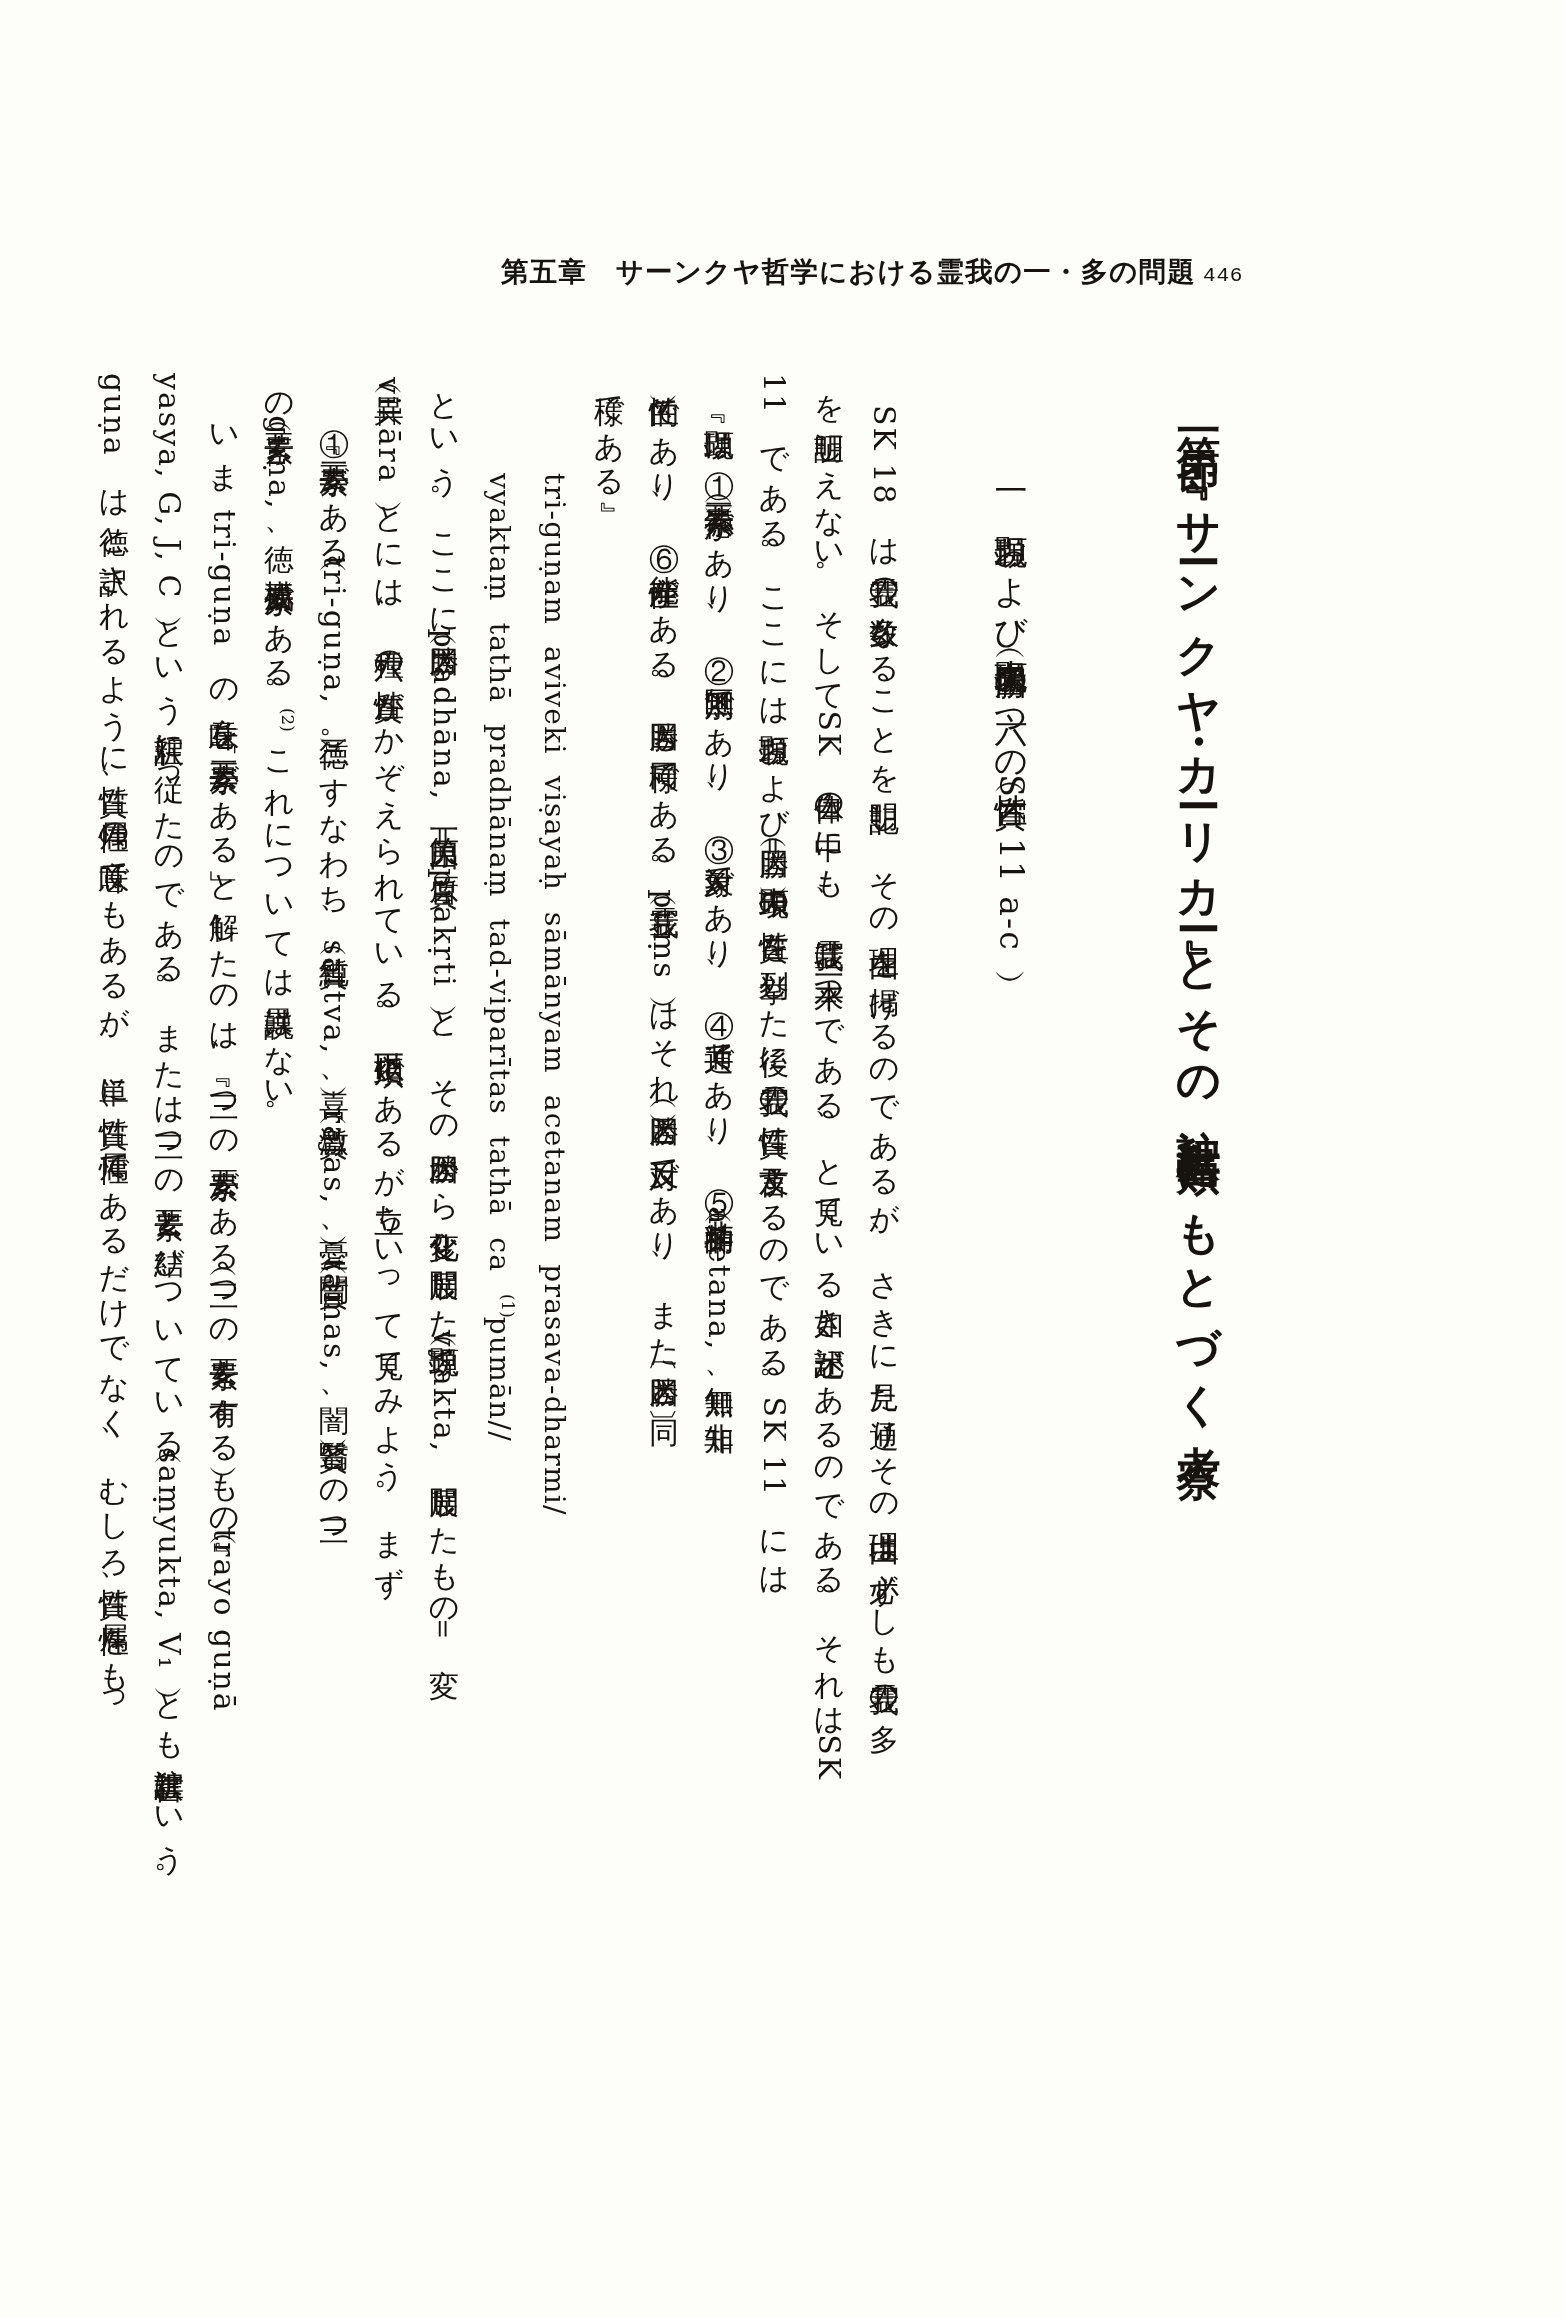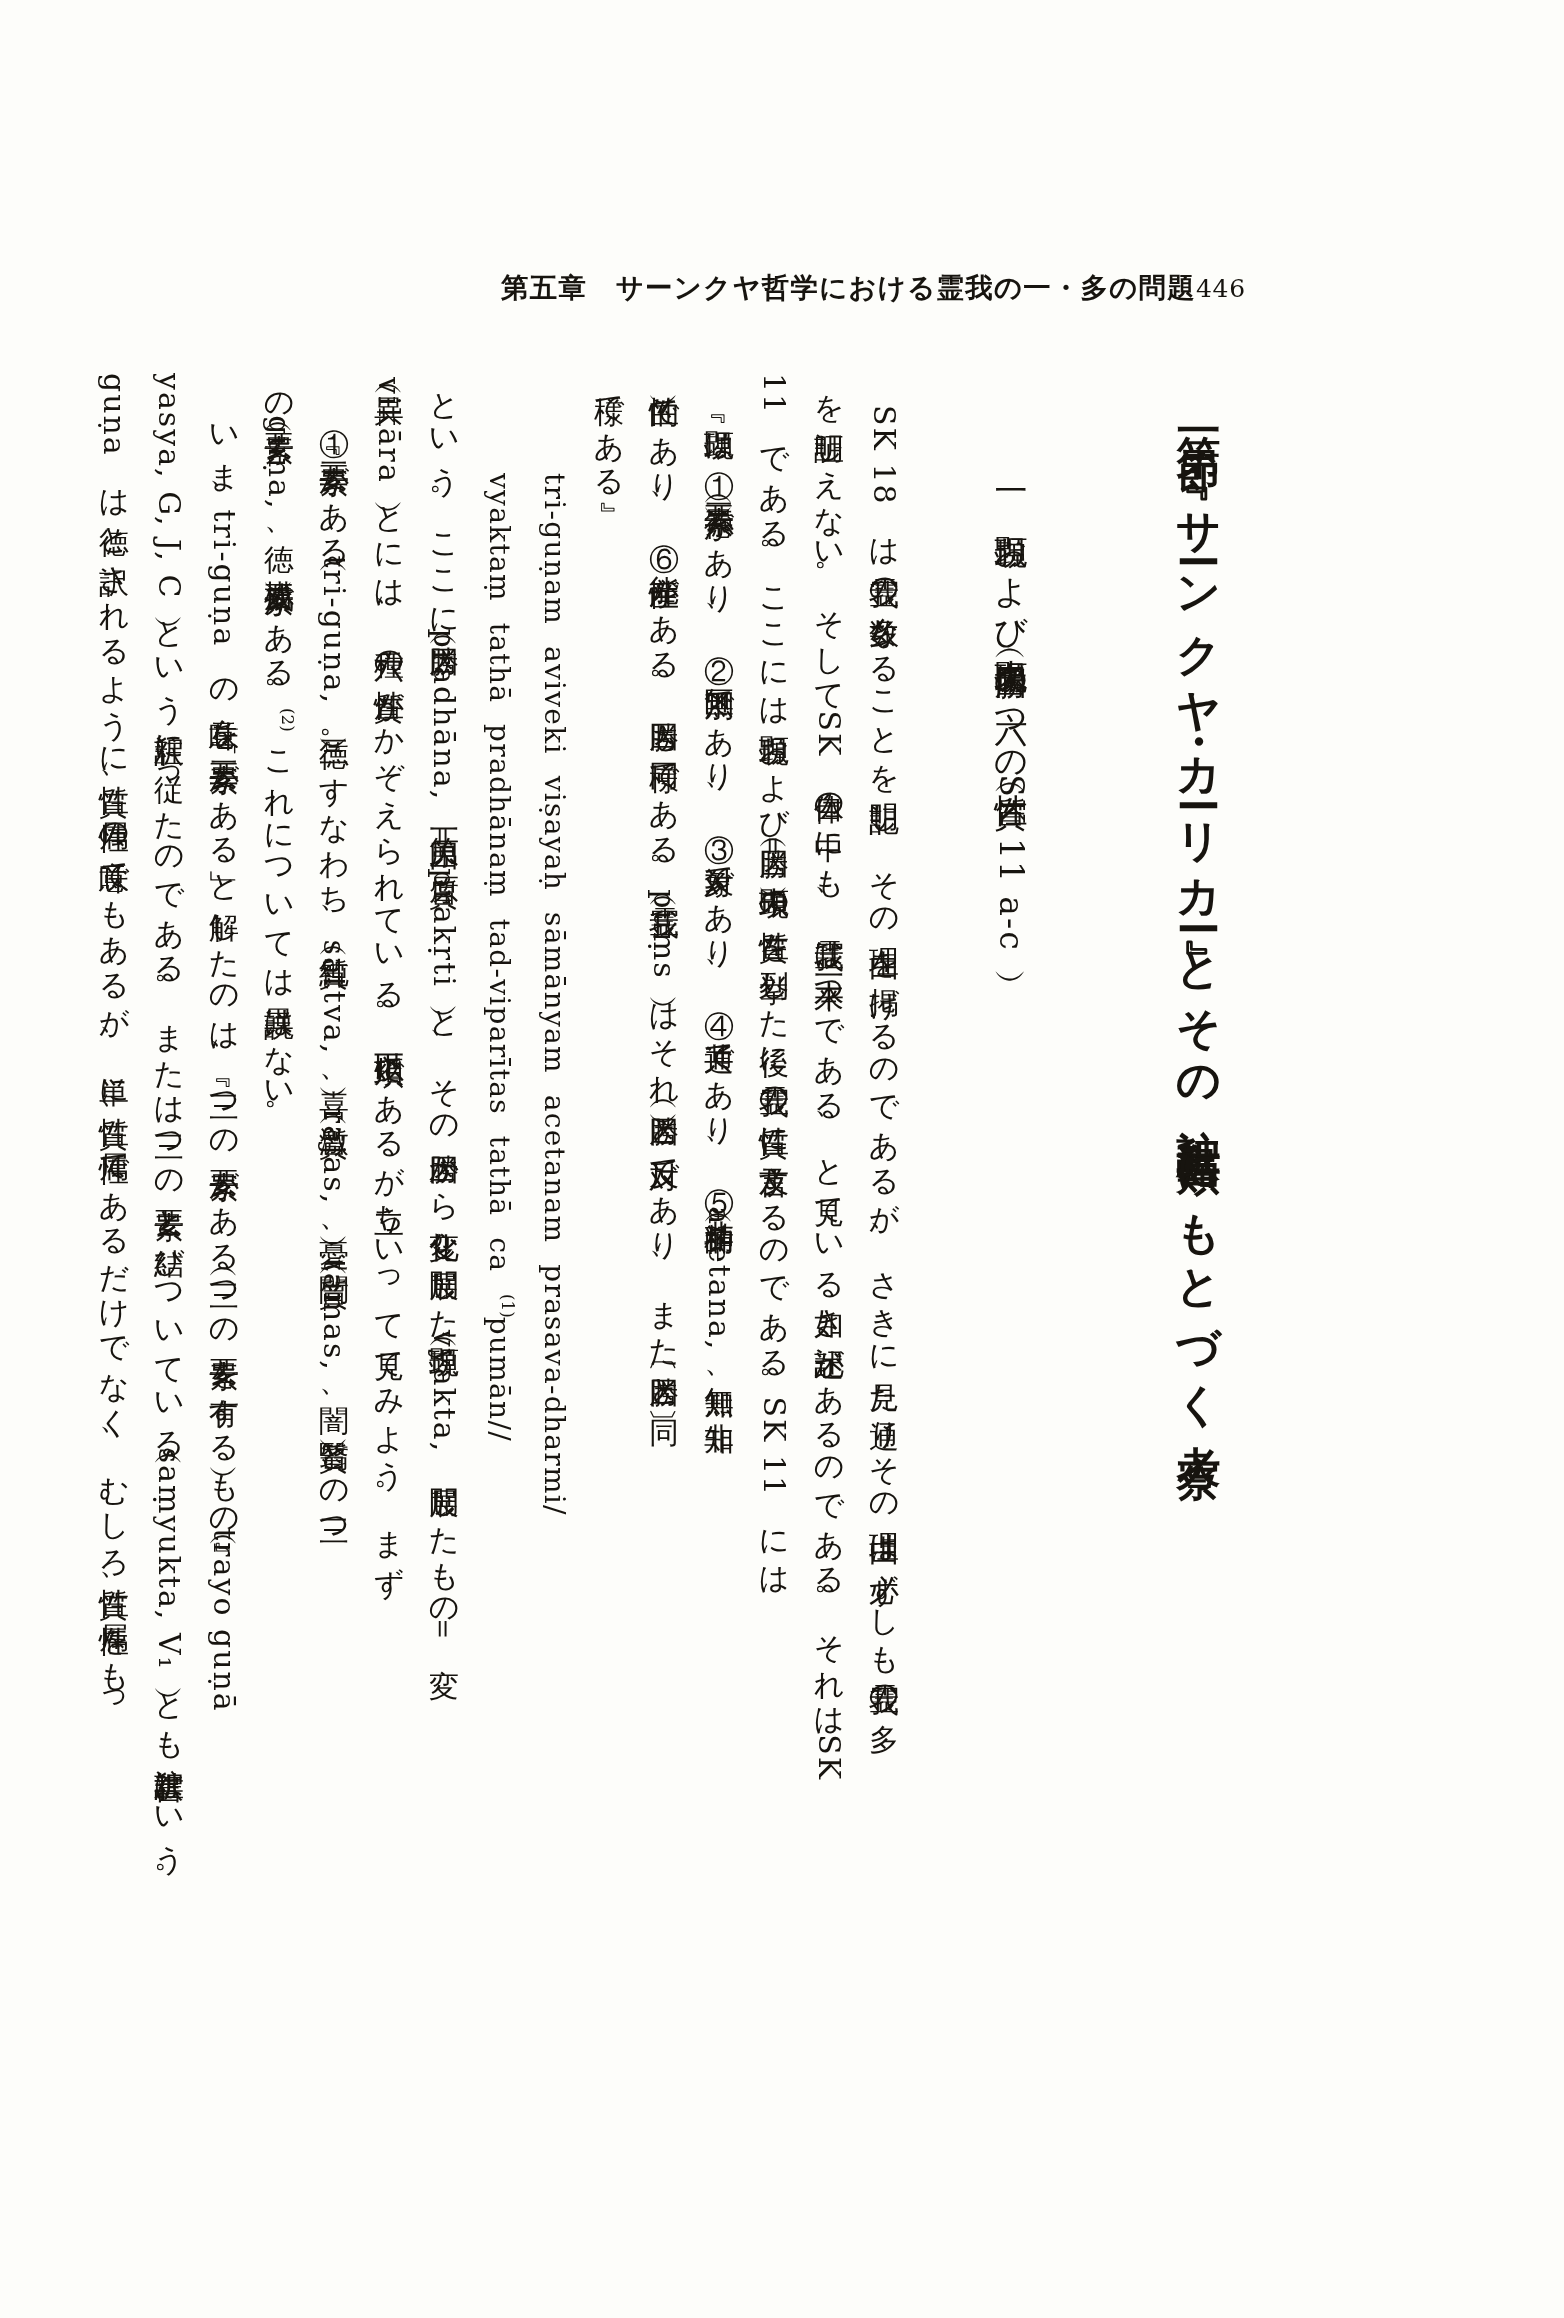--- a/index.html
+++ b/index.html
@@ -6,26 +6,27 @@
   .page {
     position:relative;
     width:1565px; height:2319px;
     background:#fdfdfa;
     color:#17140f;
     font-family:"DejaVu Serif","Liberation Serif",serif;
     overflow:hidden;
   }
   
   .header {
-    position:absolute; top:270px; left:501px; width:742px;
+    position:absolute; top:254px; left:501px; width:742px;
     display:flex; justify-content:space-between; align-items:baseline;
     font-size:27.4px; font-weight:bold; letter-spacing:1.3px;
     white-space:nowrap;
+    font-family:Liberation Mono, monospace;
   }
-  .header .pageno { font-size:25px; letter-spacing:0.7px; font-weight:normal; }
+  .header .pageno { font-size:21px; letter-spacing:0.7px; font-weight:normal; }
 
   
   .vtext {
     position:absolute; top:373px; right:338px; height:1724px;
     display:flex; flex-direction:row-reverse; column-gap:19px;
     align-items:flex-start;
   }
   .vline {
     writing-mode:vertical-rl;
     text-orientation:mixed;

